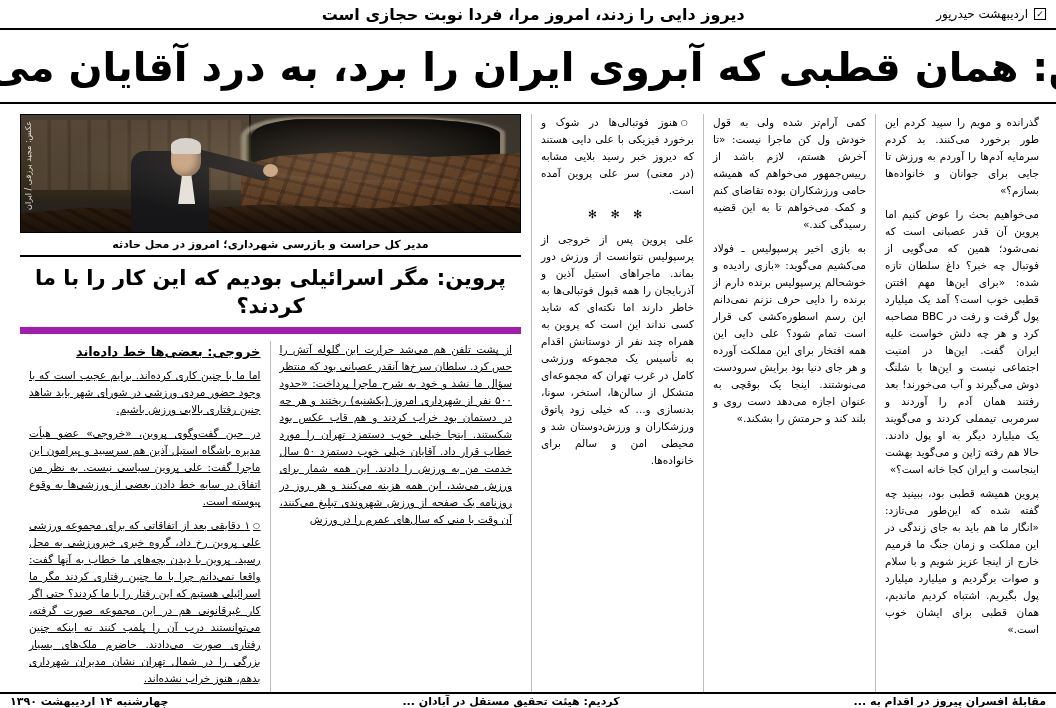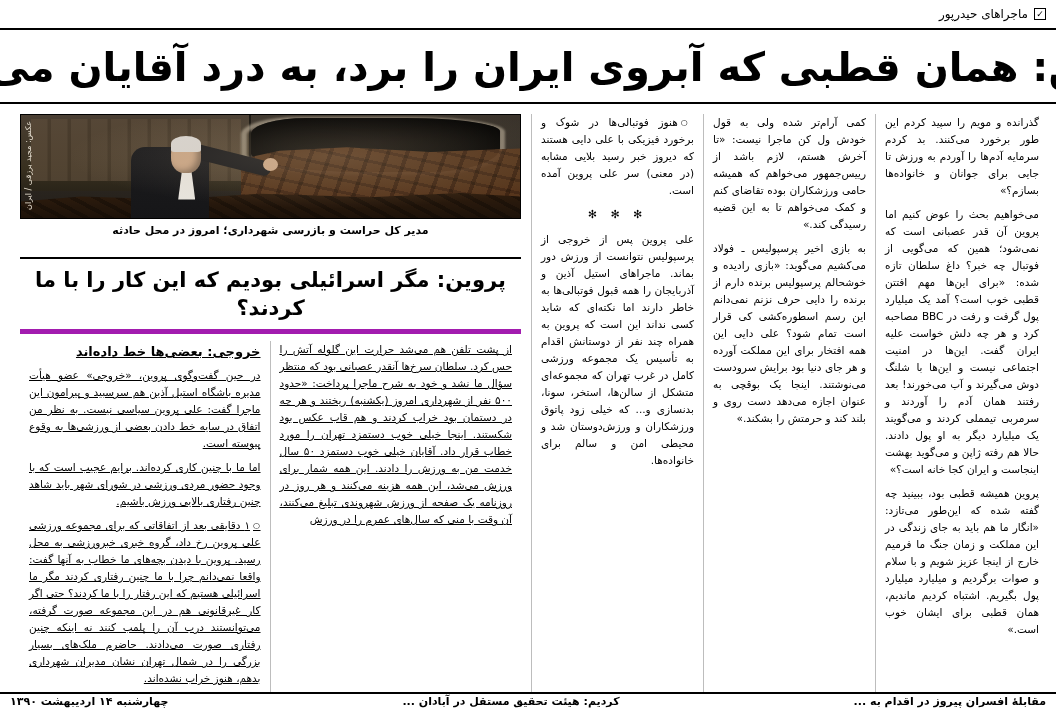--- a/index.html
+++ b/index.html
@@ -235,33 +235,33 @@
     left: 24%; top: 74%;
     width: 66px; height: 92px;
     background: linear-gradient(180deg,#131315 0%, #0b0b0c 100%);
   }
 
   .photo-caption {
     margin-top: 5px;
     font-size: 11px;
     font-weight: bold;
     text-align: center;
-    padding-bottom: 20px;
+    padding-bottom: 4px;
     border-bottom: 2px solid #000;
   }
 
   .sub-headline {
     margin-top: 8px;
     font-size: 21px;
     font-weight: bold;
     text-align: center;
     line-height: 1.3;
     letter-spacing: -0.5px;
     padding-bottom: 7px;
-    border-bottom: 5px solid #a21caf;
+    border-bottom: 7px solid #a21caf;
   }
 
   .lowercols {
     display: flex;
     flex-direction: row;
     margin-top: 7px;
     flex: 1;
   }
   .lcol {
     width: 50%;
@@ -308,22 +308,23 @@
   .strip-item { white-space: nowrap; text-align: center; }
 </style>
 </head>
 <body>
 
 <div class="page">
 
   <div class="topbar">
     <div class="topbar-left">
       <span class="check-box">✓</span>
-      <span>ماجراهای حیدرپور</span>
+      <span>اردیبهشت حیدرپور</span>
     </div>
+    <div class="topbar-center">دیروز دایی را زدند، امروز مرا، فردا نوبت حجازی است</div>
     <div class="topbar-right"></div>
   </div>
 
   <div class="headline-wrap">
     <h1 class="headline">پروین: همان قطبی که آبروی ایران را برد، به درد آقایان می‌خورد</h1>
   </div>
 
   <div class="body">
 
     <div class="textcols">
@@ -370,22 +371,22 @@
       <div class="photo-caption">مدیر کل حراست و بازرسی شهرداری؛ امروز در محل حادثه</div>
 
       <div class="sub-headline">پروین: مگر اسرائیلی بودیم که این کار را با ما کردند؟</div>
 
       <div class="lowercols">
         <div class="lcol">
           <p>از پشت تلفن هم می‌شد حرارت این گلوله آتش را حس کرد. سلطان سرخ‌ها آنقدر عصبانی بود که منتظر سؤال ما نشد و خود به شرح ماجرا پرداخت: «حدود ۵۰۰ نفر از شهرداری امروز (یکشنبه) ریختند و هر چه در دستمان بود خراب کردند و هم قاب عکس بود شکستند. اینجا خیلی خوب دستمزد تهران را مورد خطاب قرار داد. آقایان خیلی خوب دستمزد ۵۰ سال خدمت من به ورزش را دادند. این همه شمار برای ورزش می‌شد، این همه هزینه می‌کنند و هر روز در روزنامه یک صفحه از ورزش شهروندی تبلیغ می‌کنند، آن وقت با منی که سال‌های عمرم را در ورزش</p>
         </div>
         <div class="lcol">
           <h4>خروجی: بعضی‌ها خط داده‌اند</h4>
+          <p>اما ما با چنین کاری کرده‌اند. برایم عجیب است که با وجود حضور مردی ورزشی در شورای شهر باید شاهد چنین رفتاری بالایی ورزش باشیم.</p>
           <p>در حین گفت‌وگوی پروین، «خروجی» عضو هیأت مدیره باشگاه استیل آذین هم سرسبید و پیرامون این ماجرا گفت: علی پروین سیاسی نیست. به نظر من اتفاق در سایه خط دادن بعضی از ورزشی‌ها به وقوع پیوسته است.</p>
-          <p>اما ما با چنین کاری کرده‌اند. برایم عجیب است که با وجود حضور مردی ورزشی در شورای شهر باید شاهد چنین رفتاری بالایی ورزش باشیم.</p>
           <p class="bullet-dot">۱ دقایقی بعد از اتفاقاتی که برای مجموعه ورزشی علی پروین رخ داد، گروه خبری خبرورزشی به محل رسید. پروین با دیدن بچه‌های ما خطاب به آنها گفت: واقعا نمی‌دانم چرا با ما چنین رفتاری کردند مگر ما اسرائیلی هستیم که این رفتار را با ما کردند؟ حتی اگر کار غیرقانونی هم در این مجموعه صورت گرفته، می‌توانستند درب آن را پلمب کنند نه اینکه چنین رفتاری صورت می‌دادند. حاضرم ملک‌های بسیار بزرگی را در شمال تهران نشان مدیران شهرداری بدهم، هنوز خراب نشده‌اند.</p>
         </div>
       </div>
 
     </div>
   </div>
 
   <div class="bottomstrip">
     <span class="strip-item">مقابلهٔ افسران پیروز در اقدام به ...</span>
     <span class="strip-item">کردیم: هیئت تحقیق مستقل در آبادان ...</span>

